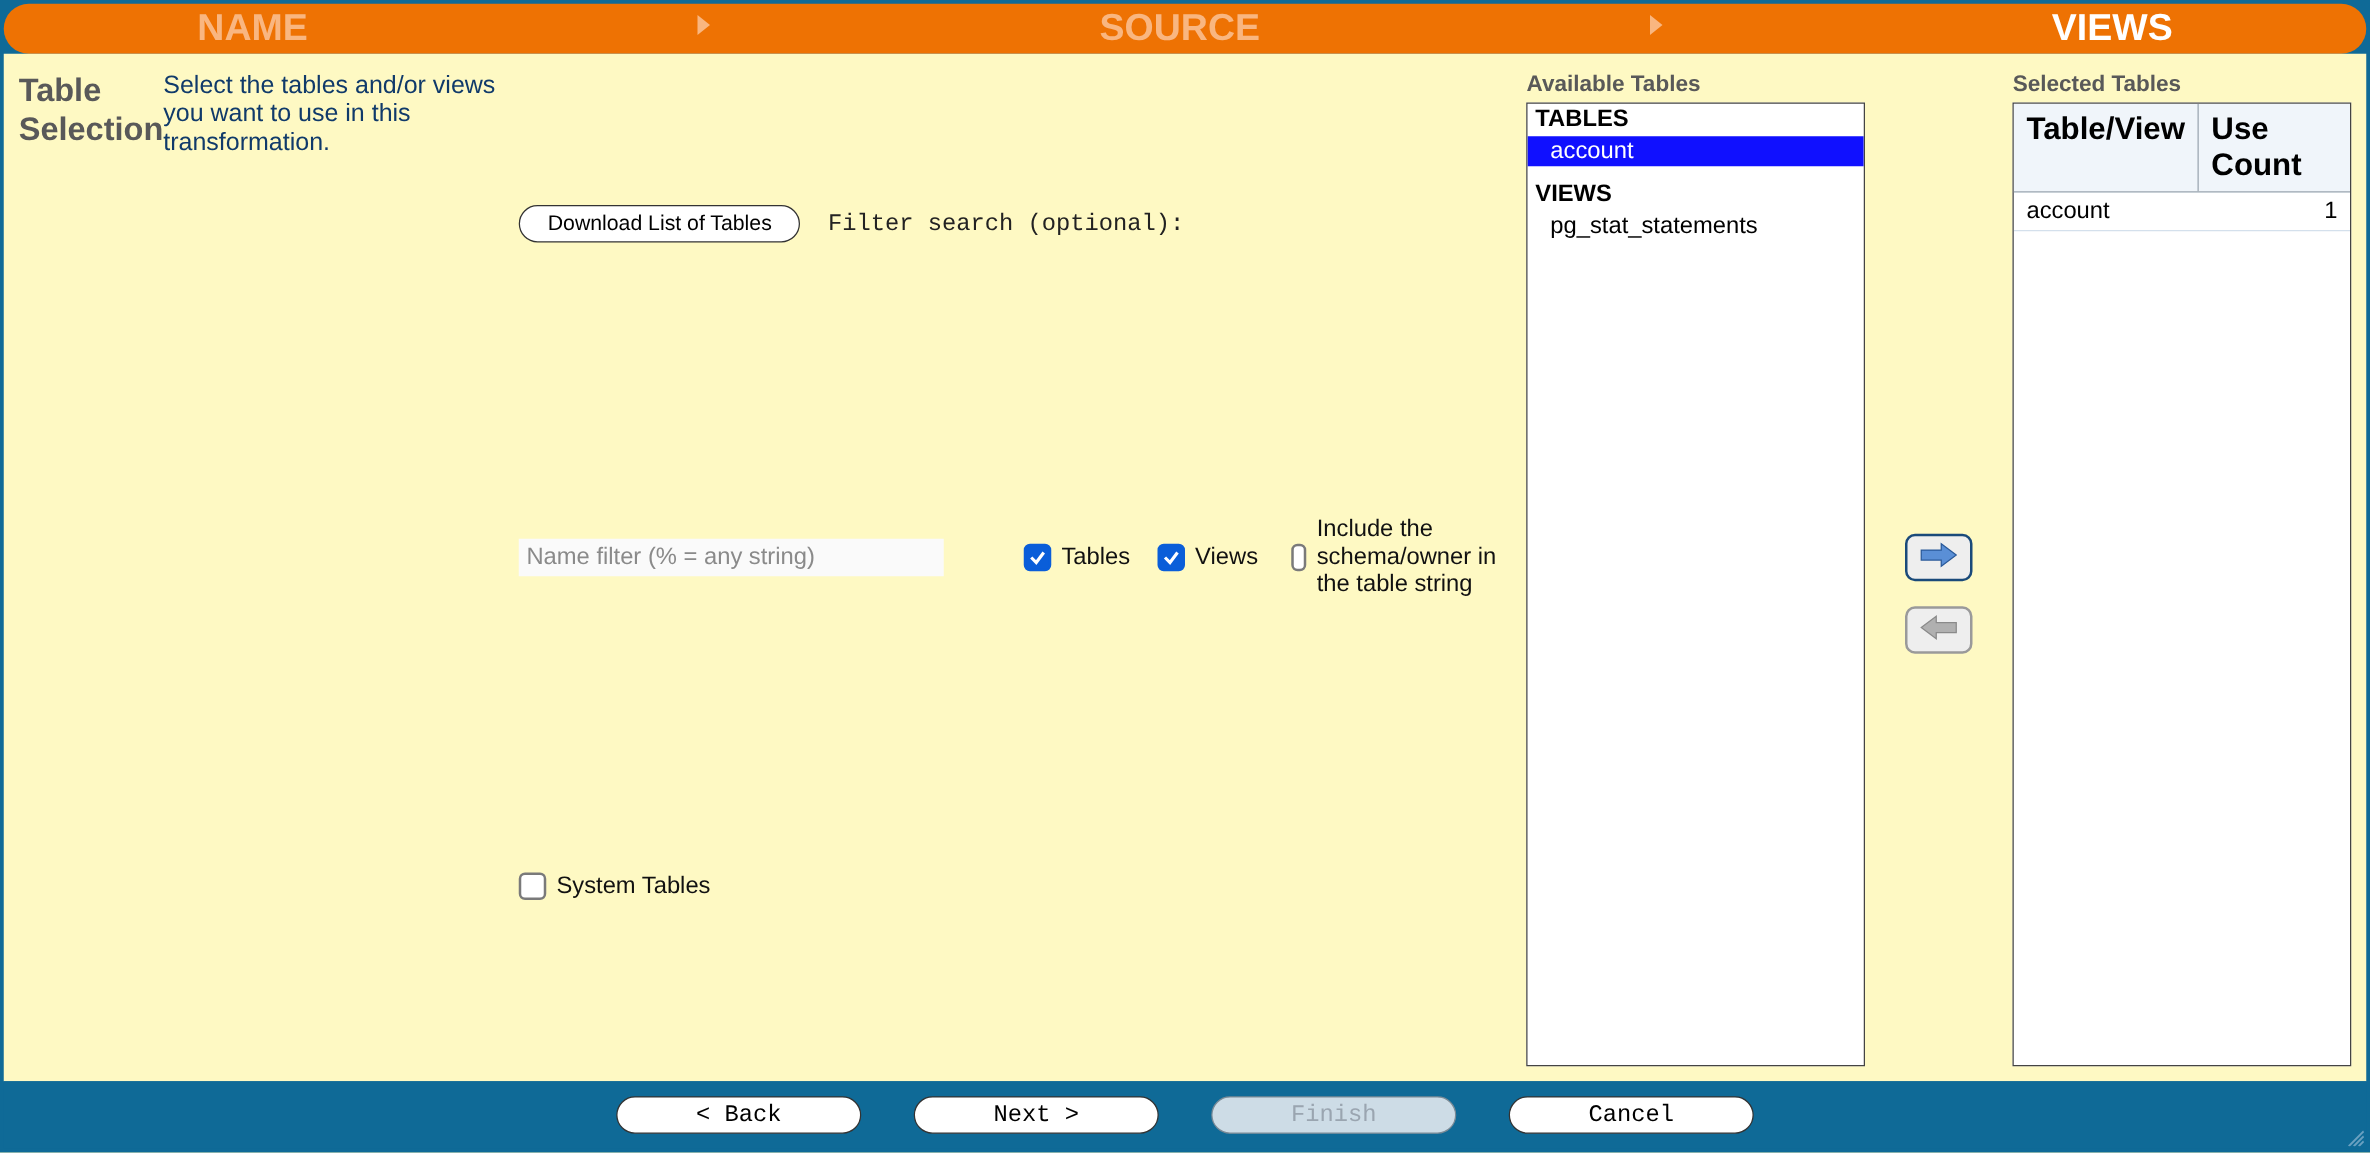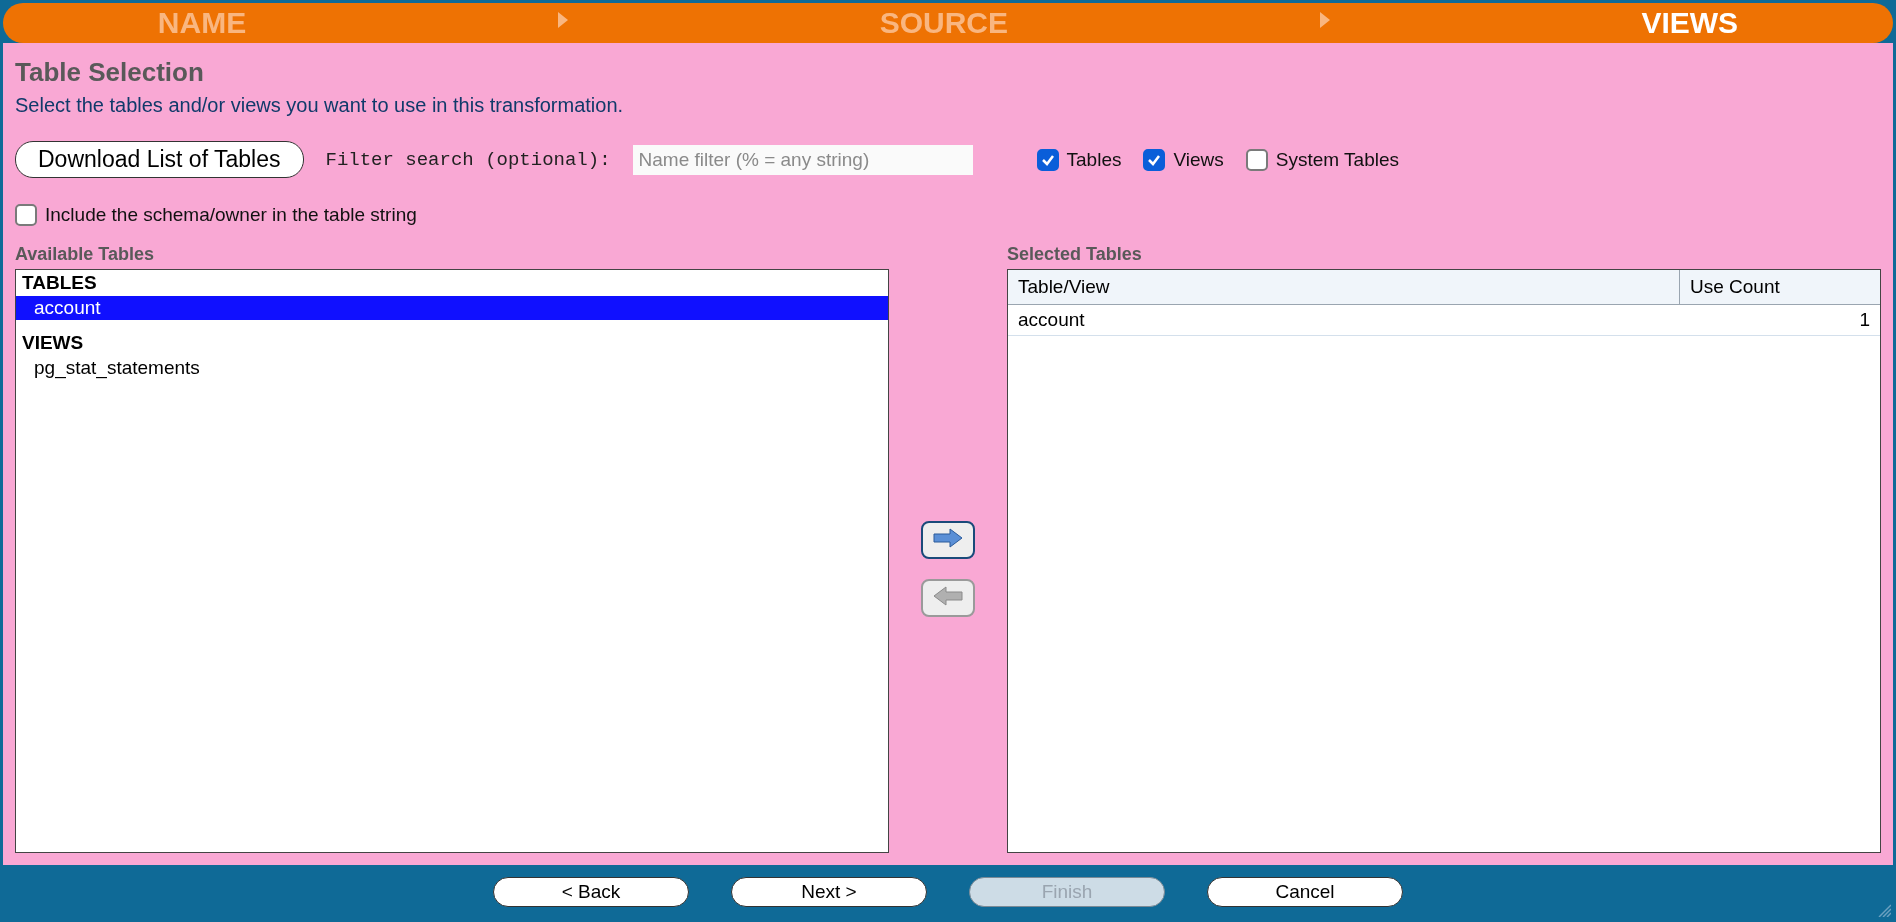--- a/index.html
+++ b/index.html
@@ -19,25 +19,25 @@
     font-size: 30px;
     font-weight: bold;
     color: #fff;
     flex-shrink: 0;
     border-radius: 20px;
   }
   .stepper .step { color: #f9b680; }
   .stepper .step.active { color: #fff; }
   .stepper .chev { color: #f9b680; font-size: 22px; }
   .content {
-    background: #f9a8d4;
+    background: #fef9c3;
     flex: 1;
     padding: 14px 12px 12px 12px;
     display: flex;
-    flex-direction: column;
+    flex-direction: row;
   }
   .title {
     font-size: 26px;
     font-weight: bold;
     color: #595959;
     margin-bottom: 6px;
   }
   .subtitle {
     font-size: 20px;
     color: #103a6a;
@@ -48,21 +48,21 @@
     align-items: center;
     gap: 22px;
     margin-bottom: 26px;
     flex-wrap: wrap;
   }
   .pill-btn {
     background: #fff;
     border: 1.5px solid #333;
     border-radius: 18px;
     padding: 4px 22px;
-    font-size: 23px;
+    font-size: 17px;
     font-family: inherit;
     color: #000;
     cursor: pointer;
   }
   .filter-label {
     font-size: 19px;
     color: #222;
     font-family: Liberation Mono, monospace;
   }
   .filter-input {
@@ -167,22 +167,22 @@
     display: flex;
     flex-direction: column;
     overflow: hidden;
   }
   .thead {
     display: flex;
     background: #f0f5fa;
     border-bottom: 1px solid #9aa5b0;
   }
   .th {
-    font-size: 19px;
-    font-weight: normal;
+    font-size: 25px;
+    font-weight: bold;
     color: #000;
     padding: 6px 10px;
     border-right: 1px solid #9aa5b0;
   }
   .th:last-child { border-right: none; }
   .th1 { flex: 1; }
   .th2 { width: 200px; }
   .tbody { flex: 1; overflow: auto; }
   .trow {
     display: flex;
@@ -193,20 +193,21 @@
   .td2 { width: 200px; padding: 4px 10px; text-align: right; }
   .footer {
     background: #0f6a97;
     height: 54px;
     display: flex;
     align-items: center;
     justify-content: center;
     gap: 42px;
     flex-shrink: 0;
     position: relative;
+    font-family: Liberation Mono, monospace;
   }
   .footer .pill-btn {
     width: 196px;
     text-align: center;
     font-size: 19px;
     padding: 3px 0;
   }
   .footer .pill-btn.disabled {
     color: #9aa5b0;
     background: #cddce6;

